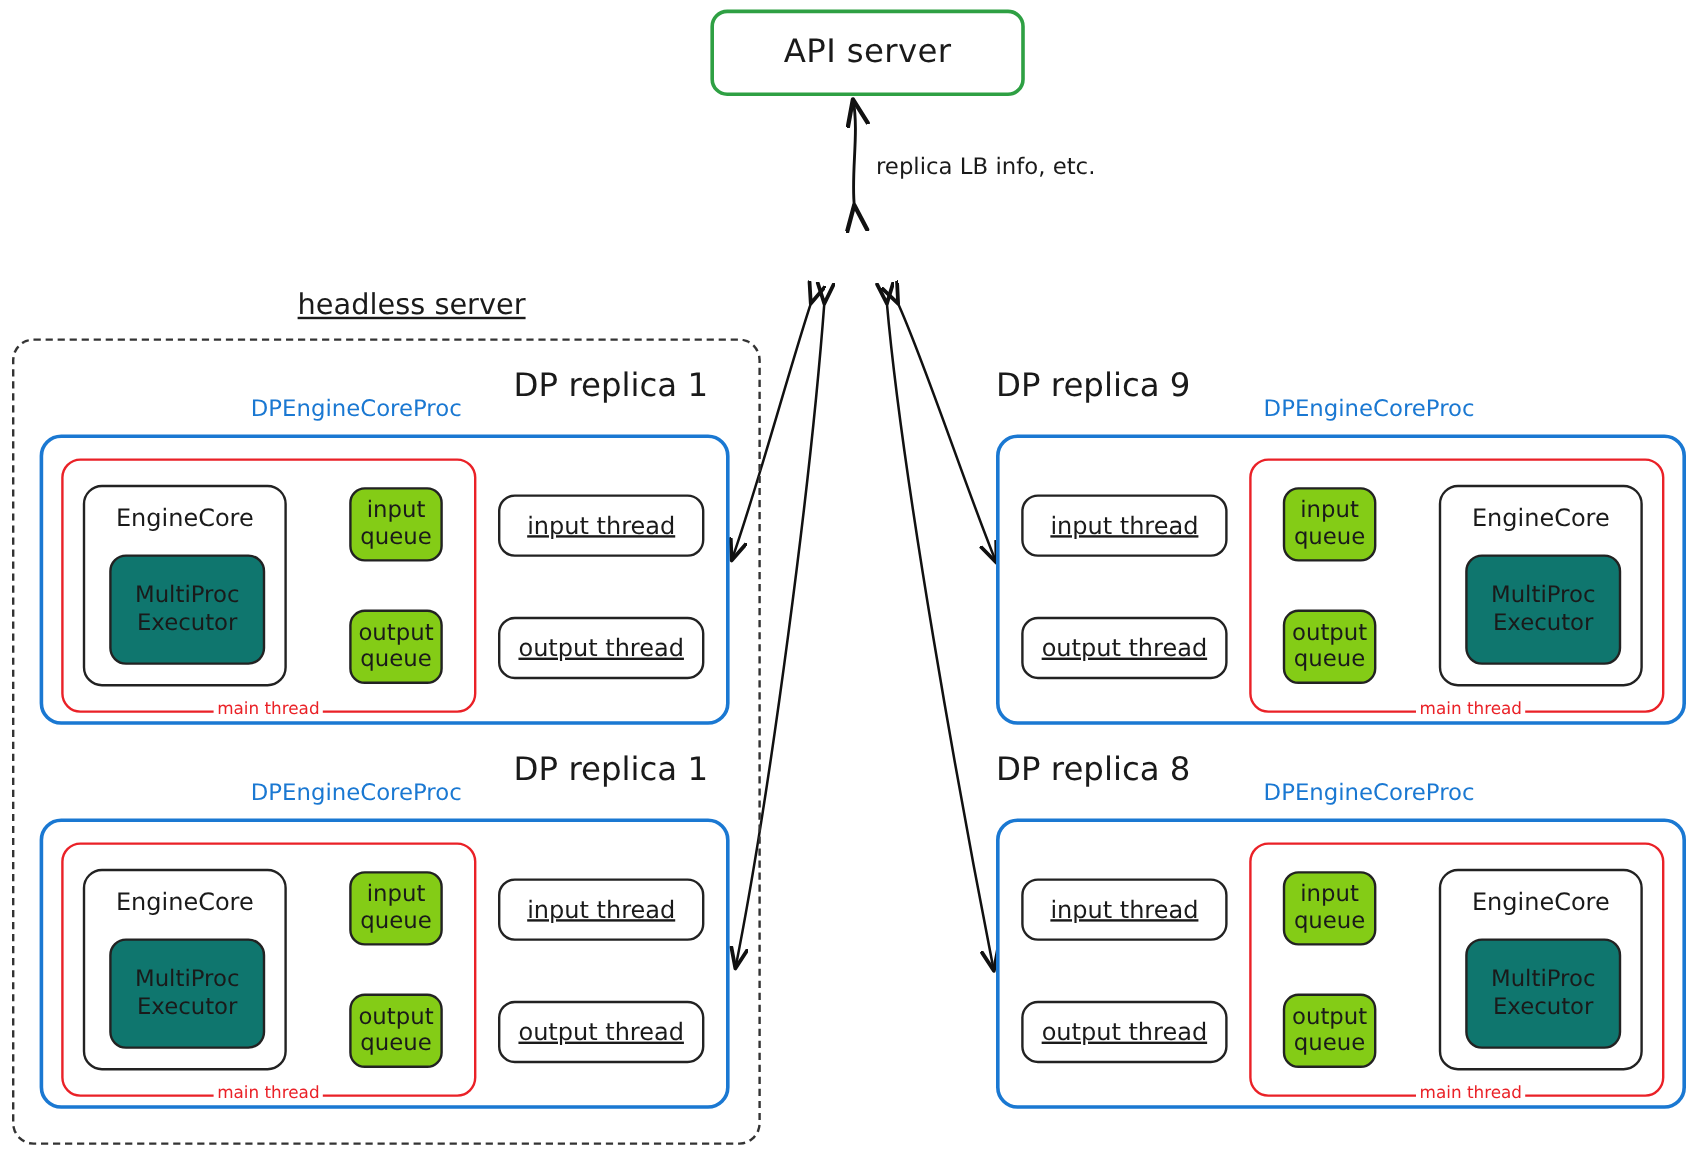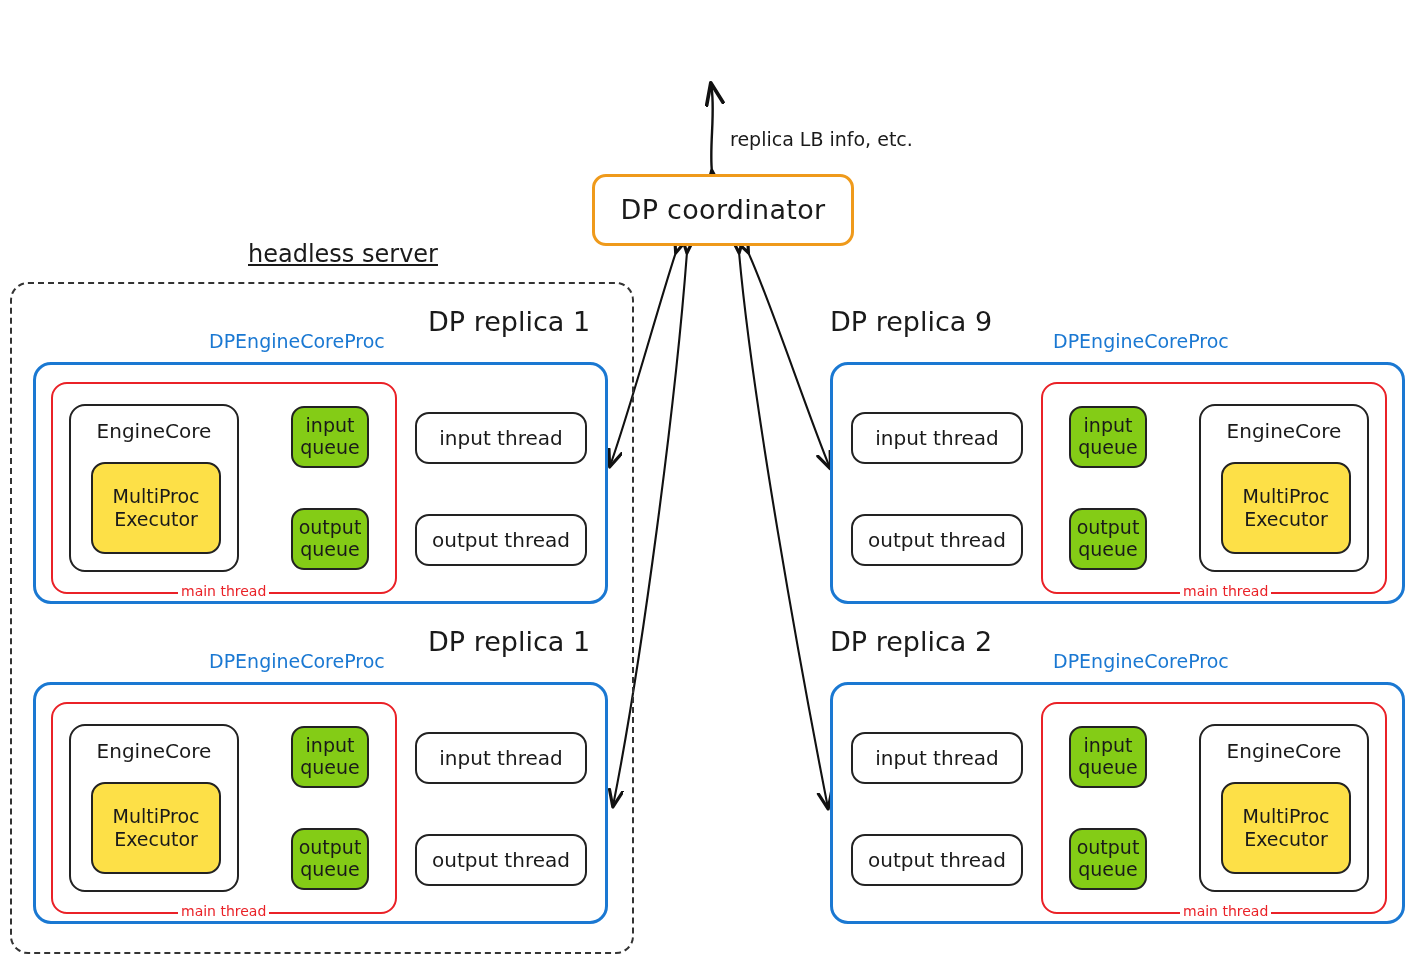--- a/index.html
+++ b/index.html
@@ -31,28 +31,28 @@
   .proc-box{position:absolute;left:0;top:0;width:100%;height:100%;
             border:3px solid #1a78d2;border-radius:18px;box-sizing:border-box;background:#fff;}
   .main-box{position:absolute;border:2.5px solid #ea2127;border-radius:16px;box-sizing:border-box;background:transparent;}
   .proc-lbl{position:absolute;font-size:19px;color:#1a78d2;white-space:nowrap;}
   .replica-lbl{position:absolute;font-size:27px;color:#1a1a1a;white-space:nowrap;}
   .main-lbl{position:absolute;font-size:14px;color:#ea2127;white-space:nowrap;background:#fff;padding:0 3px;}
 
   
   .enginecore{position:absolute;border:2.5px solid #222;border-radius:16px;box-sizing:border-box;background:#fff;}
   .enginecore .ec-title{position:absolute;left:0;right:0;top:13px;text-align:center;font-size:20px;color:#1a1a1a;}
-  .mpe{position:absolute;border:2.5px solid #222;border-radius:14px;box-sizing:border-box;background:#fde047;
+  .mpe{position:absolute;border:2.5px solid #222;border-radius:14px;box-sizing:border-box;background:#0f766e;
        display:flex;align-items:center;justify-content:center;text-align:center;font-size:19px;
        color:#1a1a1a;line-height:1.2;}
   .qbox{position:absolute;border:2.5px solid #222;border-radius:13px;box-sizing:border-box;background:#84cc16;
         display:flex;align-items:center;justify-content:center;text-align:center;font-size:19px;
         color:#1a1a1a;line-height:1.15;}
   .tbox{position:absolute;border:2.5px solid #222;border-radius:14px;box-sizing:border-box;background:#fff;
-        display:flex;align-items:center;justify-content:center;text-align:center;font-size:20px;color:#1a1a1a;}
+        display:flex;align-items:center;justify-content:center;text-align:center;font-size:20px;color:#1a1a1a;text-decoration:underline;}
 </style>
 </head>
 <body>
 
 <div id="canvas">
 
   <svg class="svg-layer" viewBox="0 0 1420 960">
     <defs>
       <marker id="ah" markerWidth="11" markerHeight="11" refX="9" refY="4" orient="auto" markerUnits="strokeWidth">
         <path d="M0.5,0.5 L9.5,4 L0.5,7.5" fill="none" stroke="#111" stroke-width="1.5" stroke-linecap="round" stroke-linejoin="round"></path>
@@ -101,24 +101,24 @@
     </g>
 
     <g>
       <path d="M1031,744 C1044,724 1059,724 1071,743" fill="none" stroke="#111" stroke-width="2.2" marker-start="url(#ahs)" marker-end="url(#ahs)"></path>
       <path d="M1154,743 C1166,724 1181,724 1194,744" fill="none" stroke="#111" stroke-width="2.2" marker-start="url(#ahs)" marker-end="url(#ahs)"></path>
       <path d="M1031,874 C1044,894 1059,894 1071,875" fill="none" stroke="#111" stroke-width="2.2" marker-start="url(#ahs)" marker-end="url(#ahs)"></path>
       <path d="M1154,875 C1166,894 1181,894 1194,874" fill="none" stroke="#111" stroke-width="2.2" marker-start="url(#ahs)" marker-end="url(#ahs)"></path>
     </g>
   </svg>
 
-
-  <div class="box dpc-box">
-    <span>DP coordinator</span>
-  </div>
+  <div class="box api-box">
+    <span>API server</span>
+  </div>
+
 
   <div class="exchange-lbl">replica LB info, etc.</div>
 
   <div class="headless-lbl">headless server</div>
   <div class="headless-box"></div>
 
   <div class="replica-lbl" style="left:428px;top:306px;">DP replica 1</div>
   <div class="proc-lbl" style="left:209px;top:330px;">DPEngineCoreProc</div>
 
   <div class="replica" style="left:33px;top:362px;width:575px;height:242px;">
@@ -219,21 +219,21 @@
       <div class="ec-title">EngineCore</div>
       <div class="mpe" style="left:20px;top:56px;width:130px;height:92px;">
         <span><span>MultiProc</span><br>
         <span>Executor</span></span>
       </div>
     </div>
 
     <div class="main-lbl" style="left:350px;top:221px;">main thread</div>
   </div>
 
-  <div class="replica-lbl" style="left:830px;top:626px;">DP replica 2</div>
+  <div class="replica-lbl" style="left:830px;top:626px;">DP replica 8</div>
   <div class="proc-lbl" style="left:1053px;top:650px;">DPEngineCoreProc</div>
 
   <div class="replica" style="left:830px;top:682px;width:575px;height:242px;">
     <div class="proc-box"></div>
     <div class="main-box" style="left:211px;top:20px;width:346px;height:212px;"></div>
 
     <div class="tbox" style="left:21px;top:50px;width:172px;height:52px;">
       <span>input thread</span>
     </div>
 

